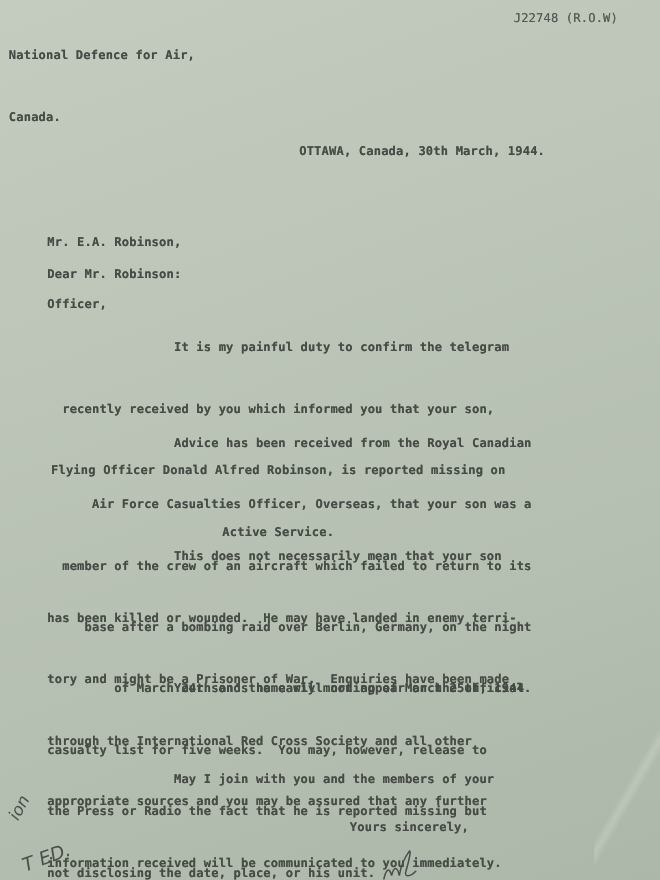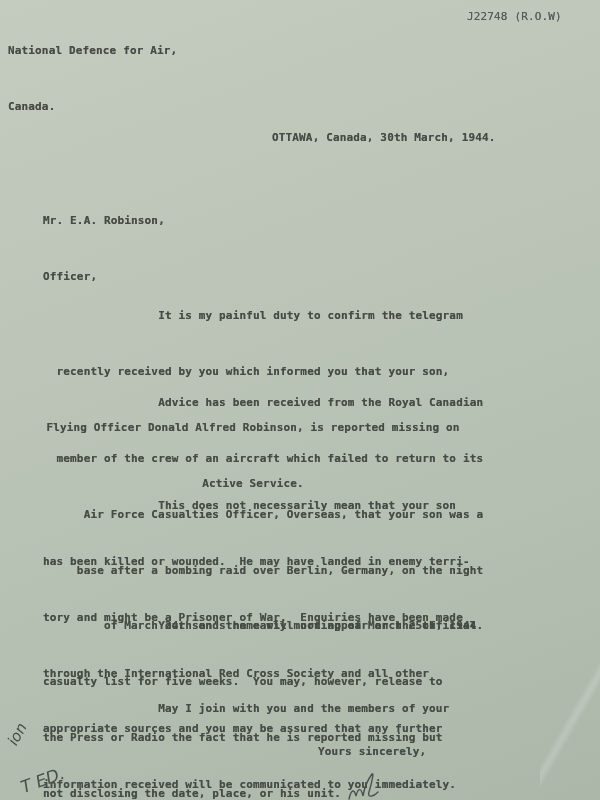--- a/index.html
+++ b/index.html
@@ -79,32 +79,33 @@
 
   <div class="tw ref">J22748 (R.O.W)</div>
 
   <div class="tw dateline">OTTAWA, Canada, 30th March, 1944.</div>
 
   <div class="tw address">
     <span class="line">Mr. E.A. Robinson,</span>
     <span class="line">Officer,</span>
   </div>
 
+  <div class="tw salutation">Dear Mr. Robinson:</div>
 
   <div class="tw para p1">
     <span class="line">                 It is my painful duty to confirm the telegram</span>
     <span class="line">recently received by you which informed you that your son,</span>
     <span class="line">Flying Officer Donald Alfred Robinson, is reported missing on</span>
     <span class="line">Active Service.</span>
   </div>
 
   <div class="tw para p2">
     <span class="line">                 Advice has been received from the Royal Canadian</span>
+    <span class="line">Air Force Casualties Officer, Overseas, that your son was a</span>
     <span class="line">member of the crew of an aircraft which failed to return to its</span>
-    <span class="line">Air Force Casualties Officer, Overseas, that your son was a</span>
     <span class="line">base after a bombing raid over Berlin, Germany, on the night</span>
     <span class="line">of March 24th and the early morning of March 25th, 1944.</span>
   </div>
 
   <div class="tw para p3">
     <span class="line">                 This does not necessarily mean that your son</span>
     <span class="line">has been killed or wounded.  He may have landed in enemy terri-</span>
     <span class="line">tory and might be a Prisoner of War.  Enquiries have been made</span>
     <span class="line">through the International Red Cross Society and all other</span>
     <span class="line">appropriate sources and you may be assured that any further</span>

